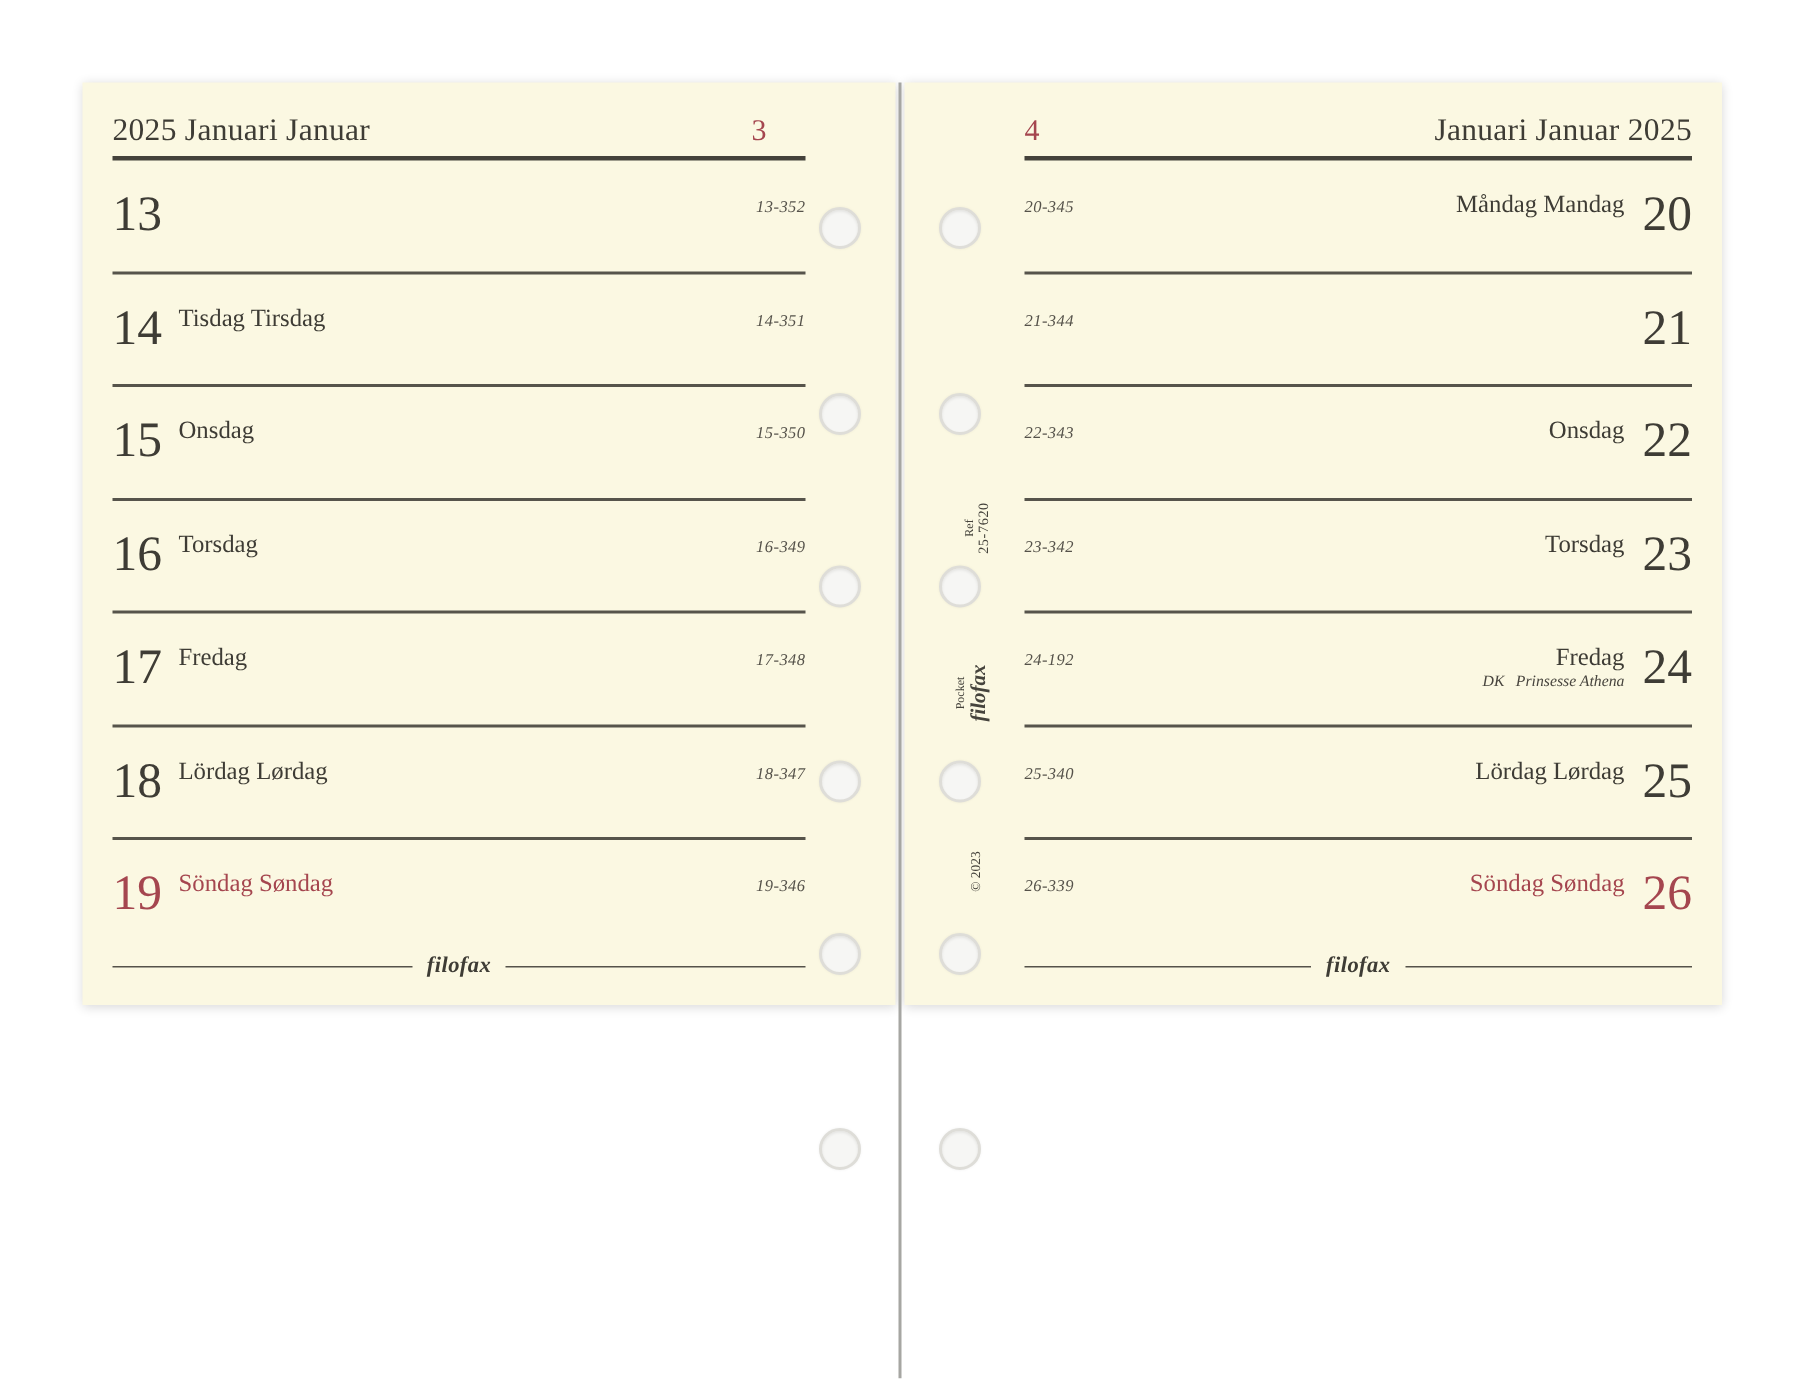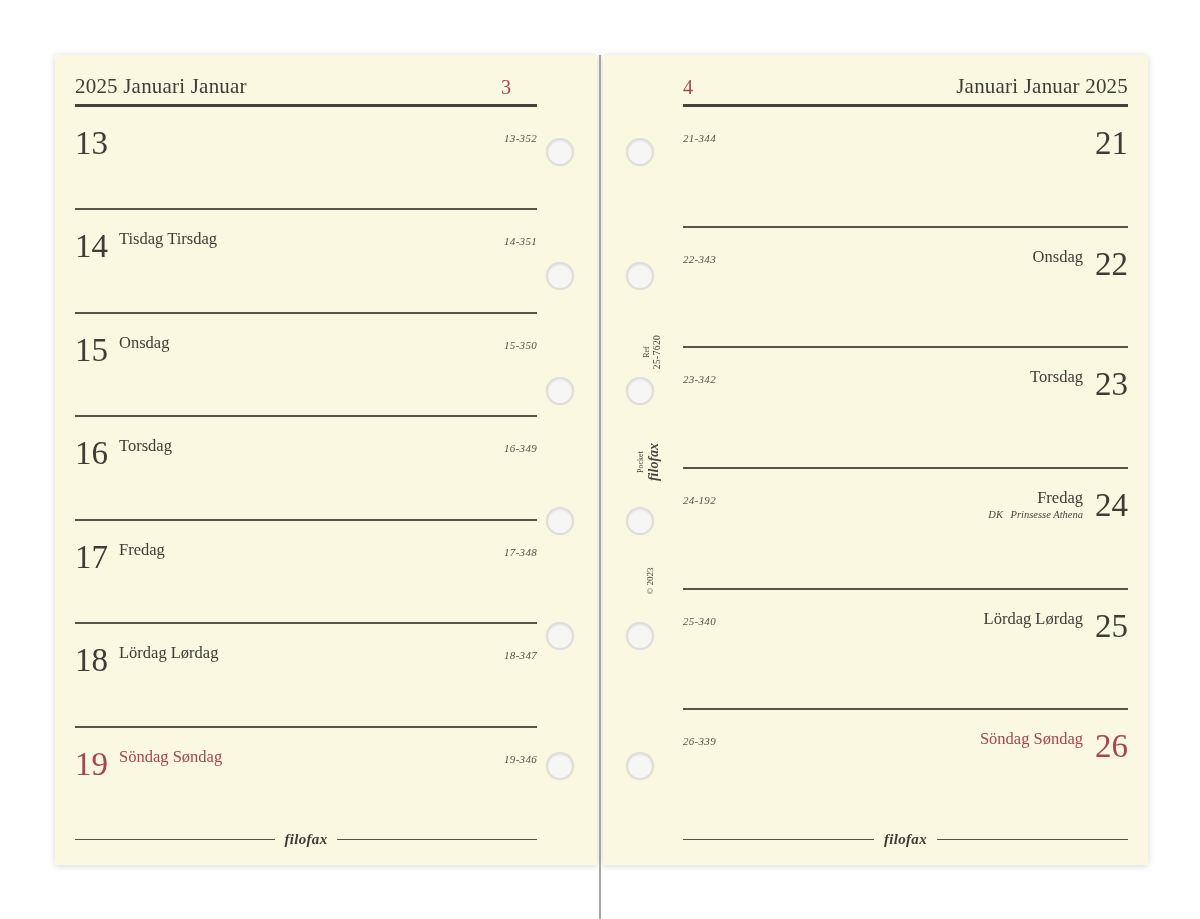--- a/index.html
+++ b/index.html
@@ -2,21 +2,21 @@
 <html><head>
 <meta charset="utf-8">
 <style>
   html,body{margin:0;padding:0;}
   body{
     width:1200px;height:919px;position:relative;background:#ffffff;
     font-family:"Liberation Serif", serif;overflow:hidden;
   }
   
   .page{
-    position:absolute;top:55px;height:810px;background:#fbf8e2;
+    position:absolute;top:55px;height:615px;background:#fbf8e2;
     box-shadow:0 1px 7px rgba(0,0,0,0.16);
     display:flex;flex-direction:column;box-sizing:border-box;
   }
   .page.left{left:55px;width:542px;padding:0 60px 0 20px;}
   .page.right{left:603px;width:545px;padding:0 20px 0 80px;}
 
   .page-header{
     height:52px;display:flex;align-items:flex-end;justify-content:space-between;
     border-bottom:3px solid #44423b;padding-bottom:5px;box-sizing:border-box;
   }
@@ -170,20 +170,33 @@
 </div>
 
 <div class="page right">
   <div class="page-header">
     <span class="week-num">4</span>
     <span class="page-title">Januari Januar 2025</span>
   </div>
   <div class="rows" id="right-rows">
       <div class="day-row">
     <div class="row-head">
+      <span class="day-count">20-345</span>
+      <span class="day-mid">
+        <span class="names-line">
+          
+          <span class="day-names">Måndag Mandag</span>
+        </span>
+
+      </span>
+      <span class="day-num">20</span>
+    </div>
+  </div>
+      <div class="day-row">
+    <div class="row-head">
       <span class="day-count">21-344</span>
       <span class="day-num">21</span>
     </div>
   </div>
       <div class="day-row">
     <div class="row-head">
       <span class="day-count">22-343</span>
       <span class="day-mid">
         <span class="names-line">
           

